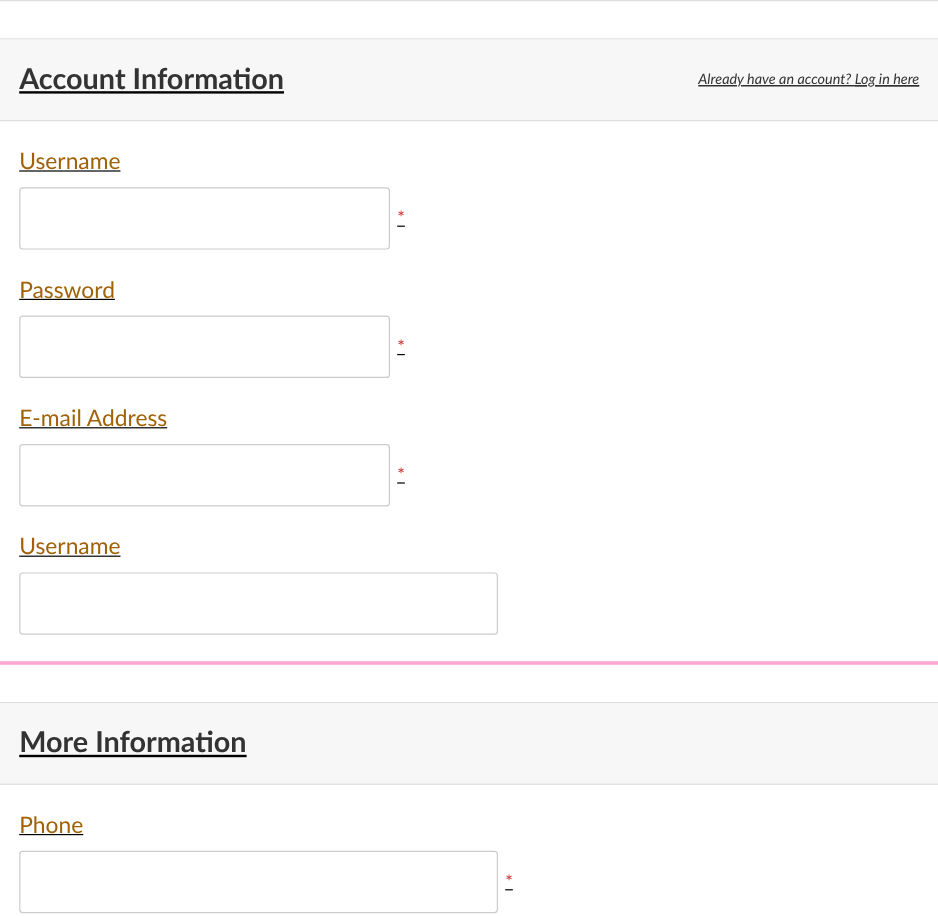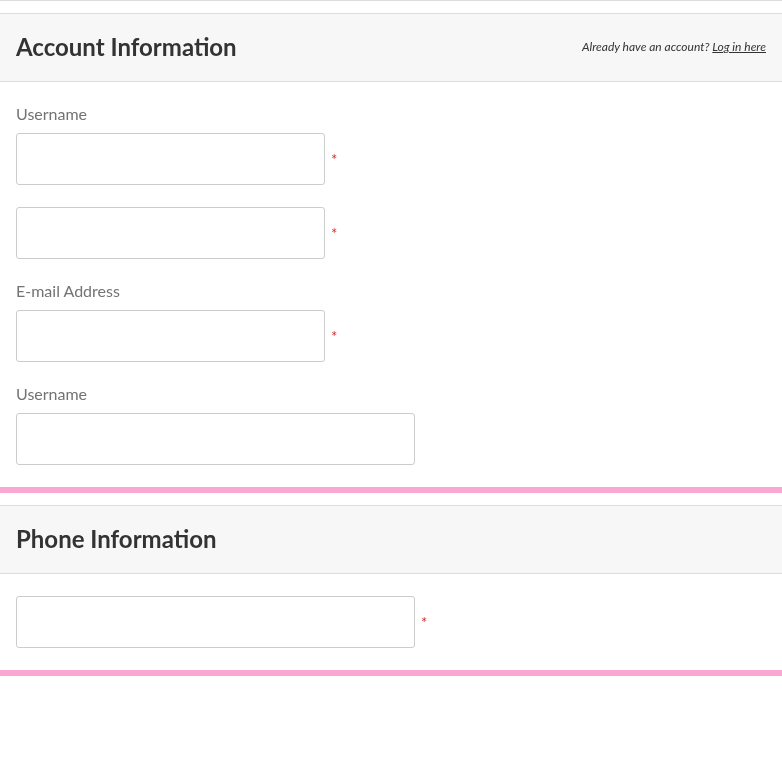--- a/index.html
+++ b/index.html
@@ -4,22 +4,23 @@
   <style>
     * { box-sizing: border-box; margin: 0; padding: 0; }
     body {
       font-family: 'Lato', -apple-system, BlinkMacSystemFont, sans-serif;
       background: #fff;
       width: 782px;
       padding: 0;
     }
     .section {
       border-top: 1px solid #ddd;
-      border-bottom: 6px solid #f9a8d4;
-      margin-top: 12px;
+      border-bottom: 3px solid #f9a8d4;
+      margin-top: 31px;
+      text-decoration: underline;
     }
     .section:first-child {
       margin-top: 0;
     }
     .section-header {
       background: #f7f7f7;
       padding: 18px 16px 20px 16px;
       border-bottom: 1px solid #ddd;
       display: flex;
       justify-content: space-between;
@@ -44,22 +45,22 @@
       padding: 22px 16px 22px 16px;
     }
     .field {
       margin-bottom: 22px;
     }
     .field:last-child {
       margin-bottom: 0;
     }
     .field-label {
       display: block;
-      font-size: 16px;
-      color: #737373;
+      font-size: 19px;
+      color: #a16207;
       margin-bottom: 10px;
     }
     .input-row {
       display: flex;
       align-items: center;
     }
     .text-input {
       height: 52px;
       border: 1px solid #ccc;
       border-radius: 3px;
@@ -93,20 +94,21 @@
   </div>
   <div class="section-body">
     <div class="field">
       <label class="field-label">Username</label>
       <div class="input-row">
         <input type="text" class="text-input small" style="">
         <span class="required-asterisk">*</span>
       </div>
     </div>
     <div class="field">
+      <label class="field-label">Password</label>
       <div class="input-row">
         <input type="password" class="text-input small" style="">
         <span class="required-asterisk">*</span>
       </div>
     </div>
     <div class="field">
       <label class="field-label">E-mail Address</label>
       <div class="input-row">
         <input type="text" class="text-input small" style="">
         <span class="required-asterisk">*</span>
@@ -116,23 +118,24 @@
       <label class="field-label">Username</label>
       <div class="input-row">
         <input type="text" class="text-input large" style="">
       </div>
     </div>
   </div>
 </div>
 
 <div class="section">
   <div class="section-header">
-    <div class="section-title">Phone Information</div>
+    <div class="section-title">More Information</div>
   </div>
   <div class="section-body">
     <div class="field">
+      <label class="field-label">Phone</label>
       <div class="input-row">
         <input type="text" class="text-input large" style="">
         <span class="required-asterisk">*</span>
       </div>
     </div>
   </div>
 </div>
 
 </body></html>

